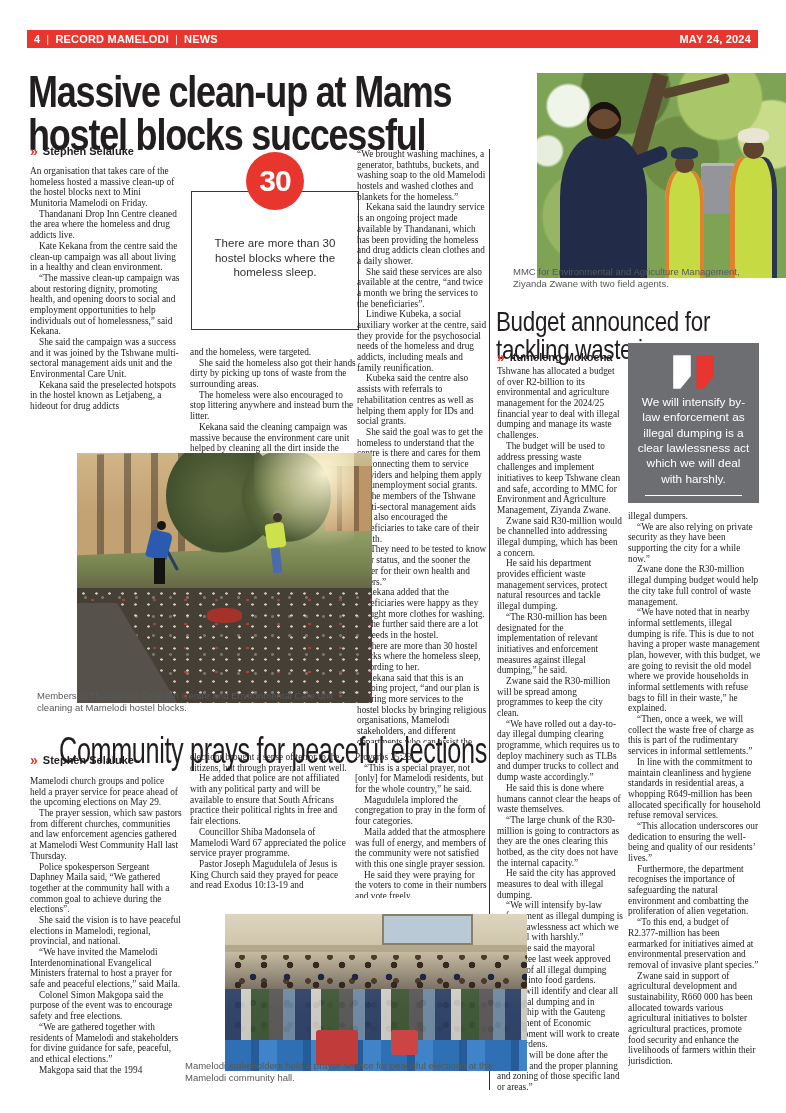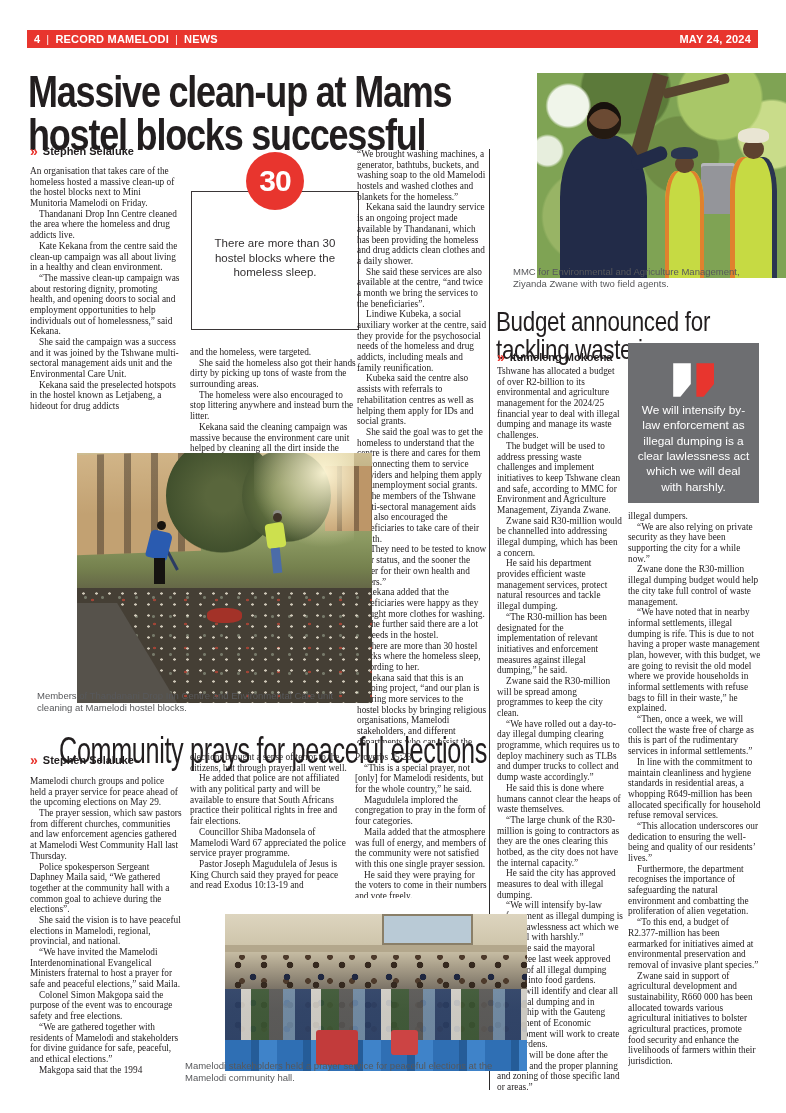--- a/index.html
+++ b/index.html
@@ -54,21 +54,21 @@
   .factbox-text{padding:44px 10px 0;font-size:11.5px;line-height:1.28;color:#333031;}
 
   
   .caption{position:absolute;font-size:9.5px;line-height:1.3;color:#57585b;}
   .cap-cleanup{left:37px;top:690px;width:300px;}
   .cap-mmc{left:513px;top:266px;width:262px;}
   .cap-prayer{left:185px;top:1060px;width:308px;}
 
   
   .pullquote{position:absolute;left:628px;top:343px;width:131px;height:160px;background:#6d6e71;
-             color:#fff;box-sizing:border-box;padding:20px 9px 8px;text-align:center;}
+             color:#fff;box-sizing:border-box;padding:12px 9px 8px;text-align:center;}
   .pq-icon{display:block;margin:0 auto 6px;}
   .pq-text{font-size:11.8px;line-height:1.3;font-weight:normal;}
   .pq-rule{width:86%;height:1px;background:#fff;margin:8px auto 6px;}
   .pq-attr{font-size:12px;font-weight:bold;}
 
   
   .vrule{position:absolute;left:489px;top:149px;width:1px;height:941px;background:#2c2a2b;}
 
   
   .photo{position:absolute;overflow:hidden;}

